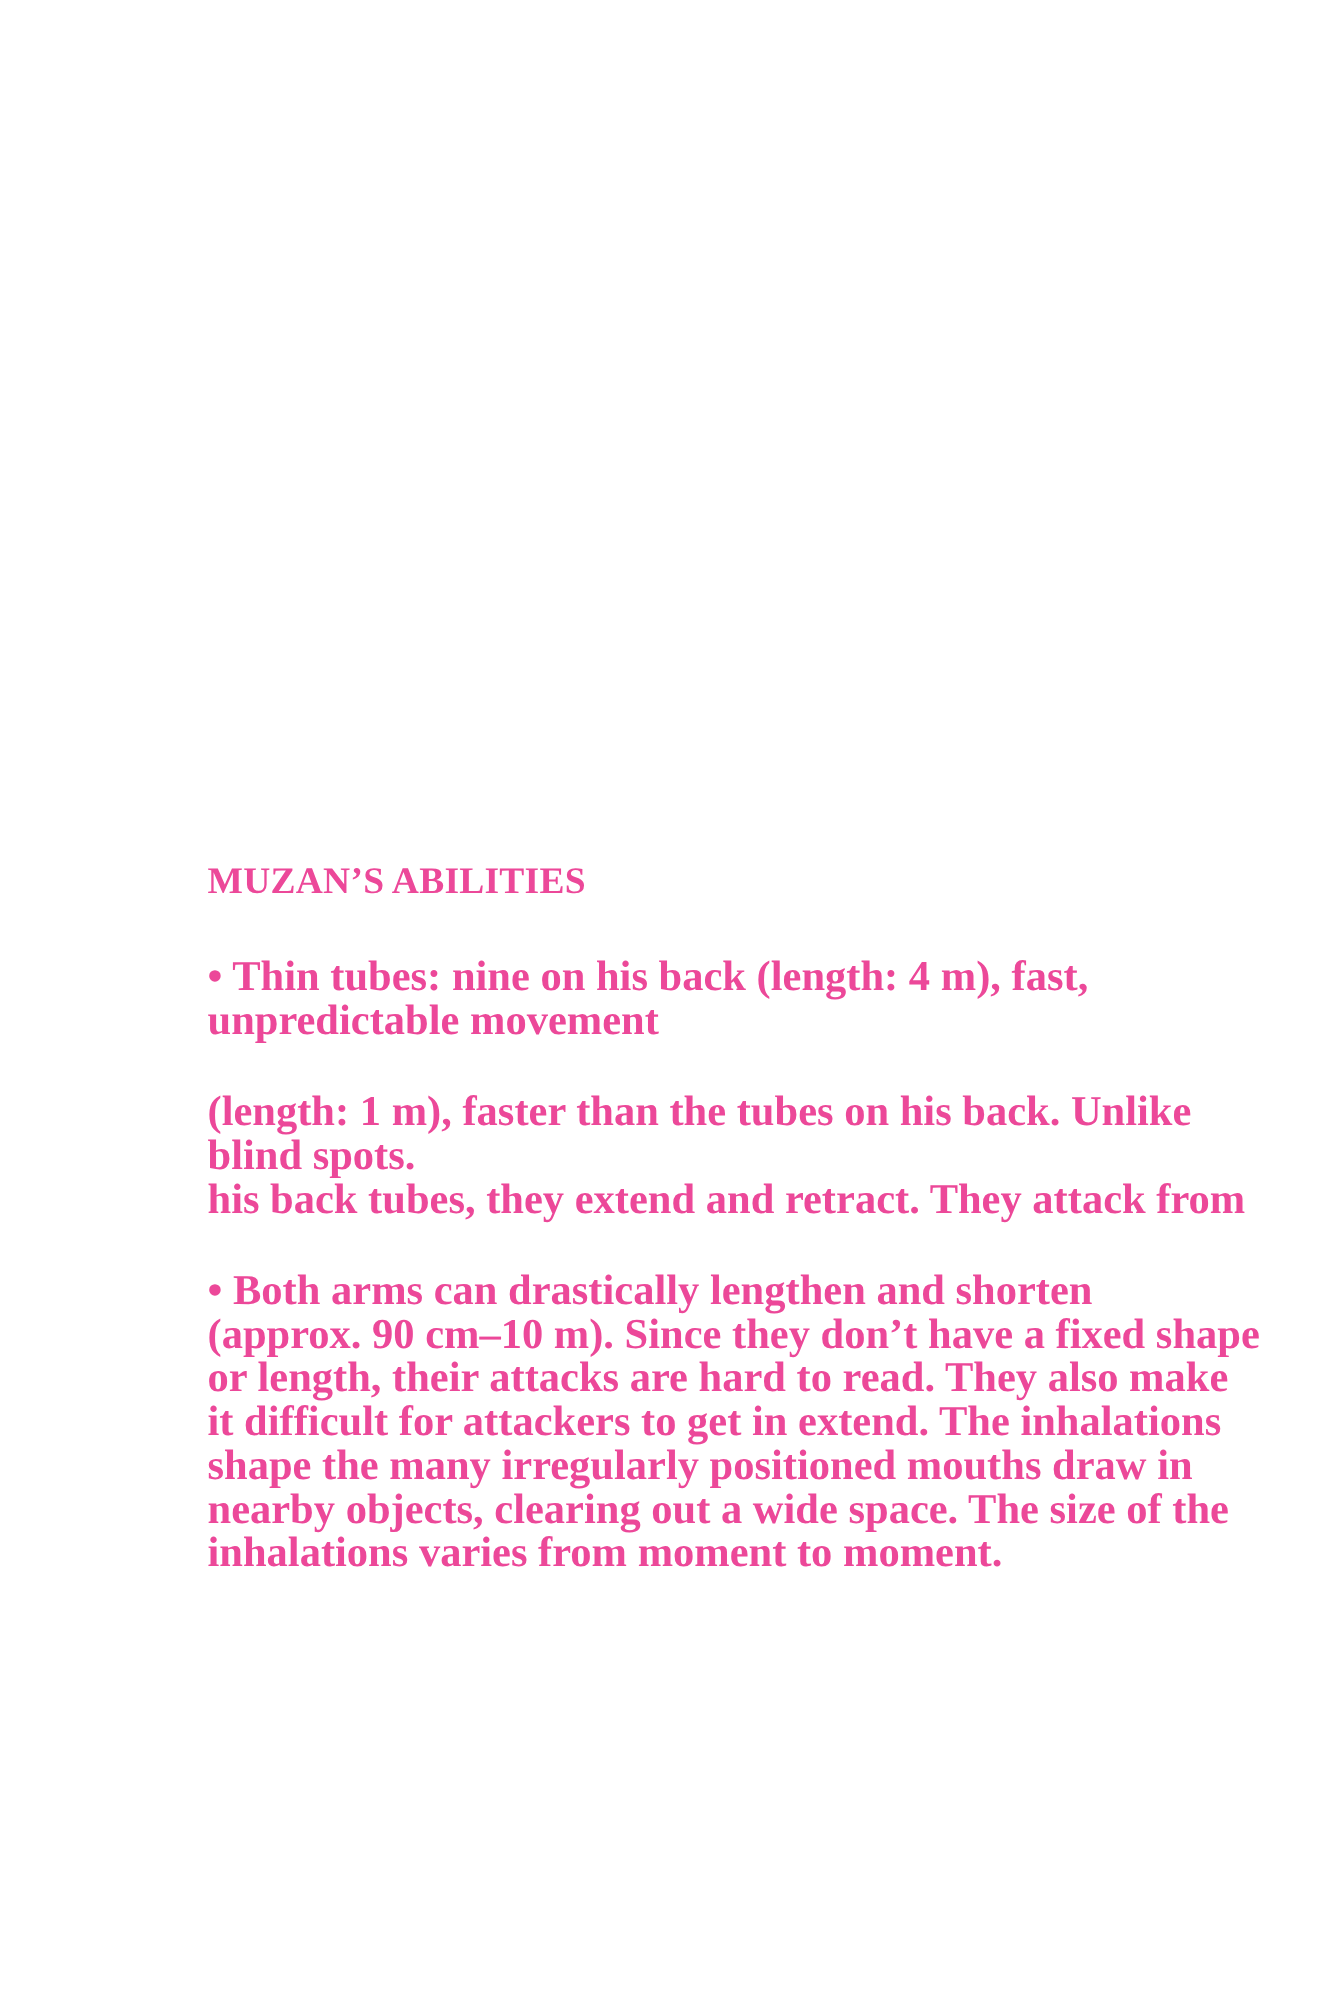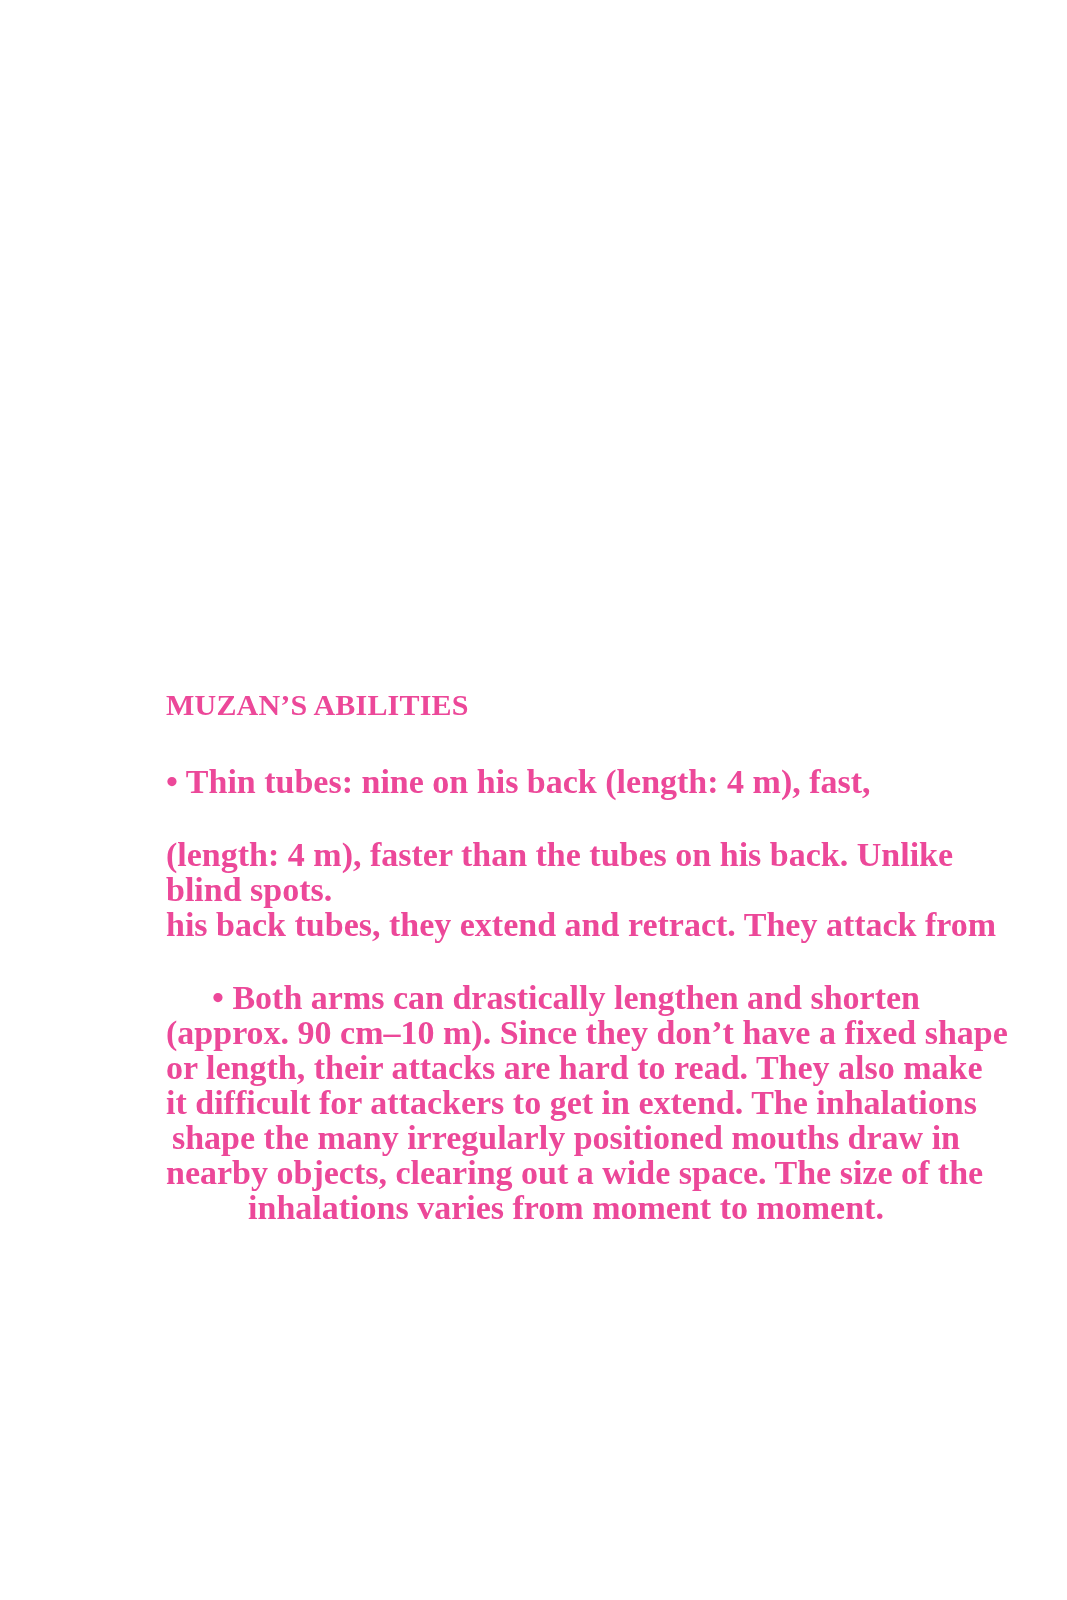--- a/index.html
+++ b/index.html
@@ -31,41 +31,41 @@
     letter-spacing: 0.2px;
   }
   .para {
     margin: 0 0 38px 0;
     font-size: 34px;
     font-weight: 700;
     line-height: 35px;
   }
   .para:last-child {
     margin-bottom: 0;
-    text-align: center;
   }
   .line {
     display: block;
     white-space: nowrap;
   }
 </style>
 </head>
 <body>
 
 <div class="page">
   <div class="text-block">
 
     <h1 class="heading">MUZAN’S ABILITIES</h1>
 
     <p class="para">
       <span class="line">• Thin tubes: nine on his back (length: 4 m), fast,</span>
+      <span class="line">unpredictable movement</span>
     </p>
 
     <p class="para">
-      <span class="line">(length: 4 m), faster than the tubes on his back. Unlike</span>
+      <span class="line">(length: 1 m), faster than the tubes on his back. Unlike</span>
       <span class="line">blind spots.</span>
       <span class="line">his back tubes, they extend and retract. They attack from</span>
     </p>
 
     <p class="para">
       <span class="line">• Both arms can drastically lengthen and shorten</span>
       <span class="line">(approx. 90 cm–10 m). Since they don’t have a fixed shape</span>
       <span class="line">or length, their attacks are hard to read. They also make</span>
       <span class="line">it difficult for attackers to get in extend. The inhalations</span>
       <span class="line">shape the many irregularly positioned mouths draw in</span>

